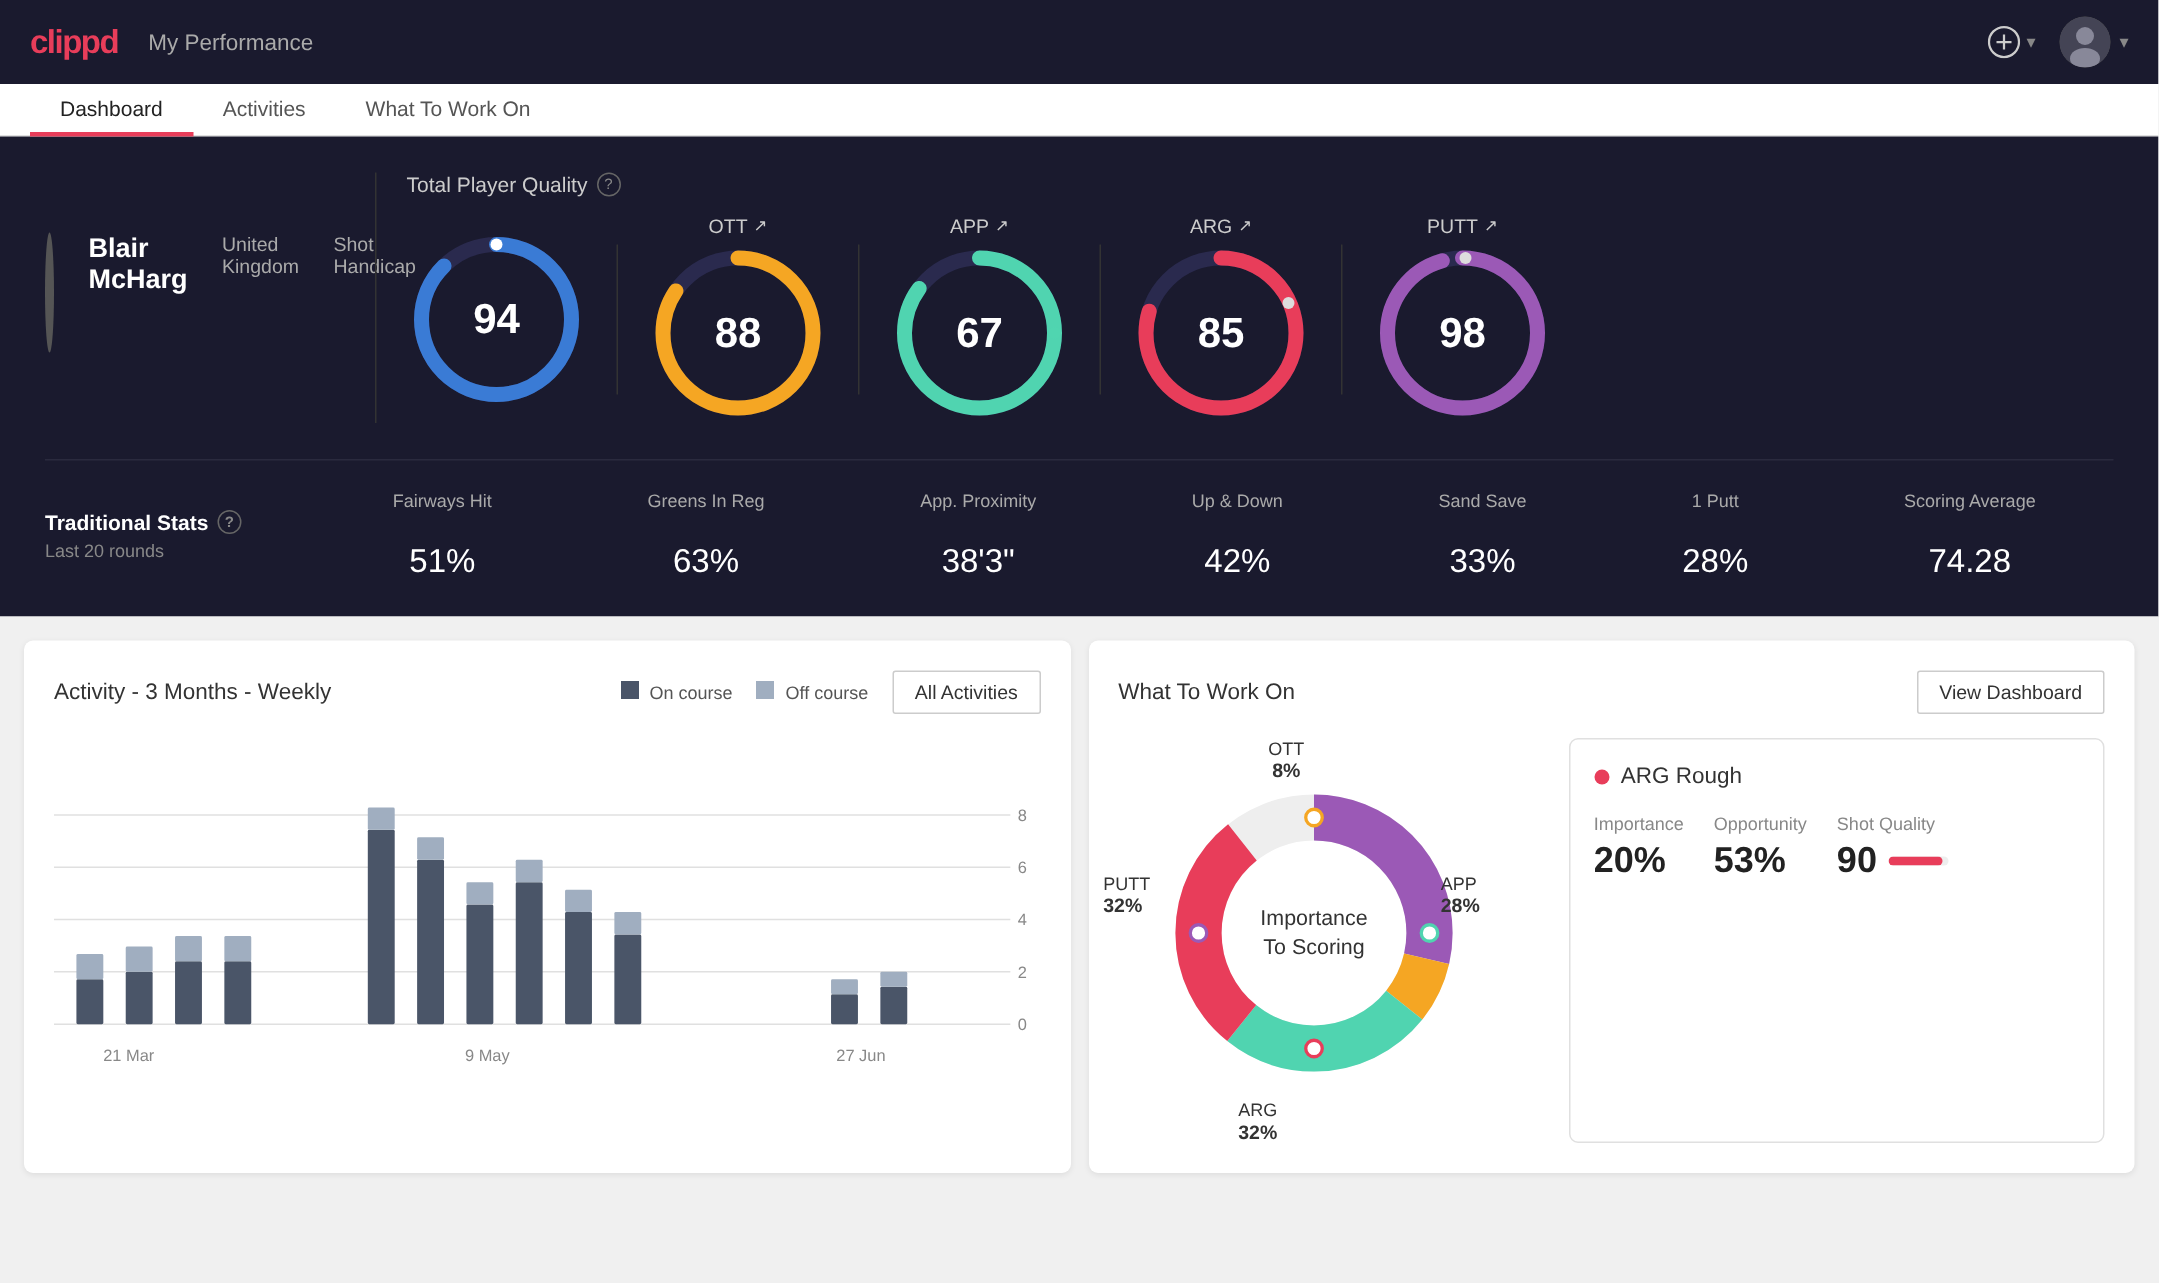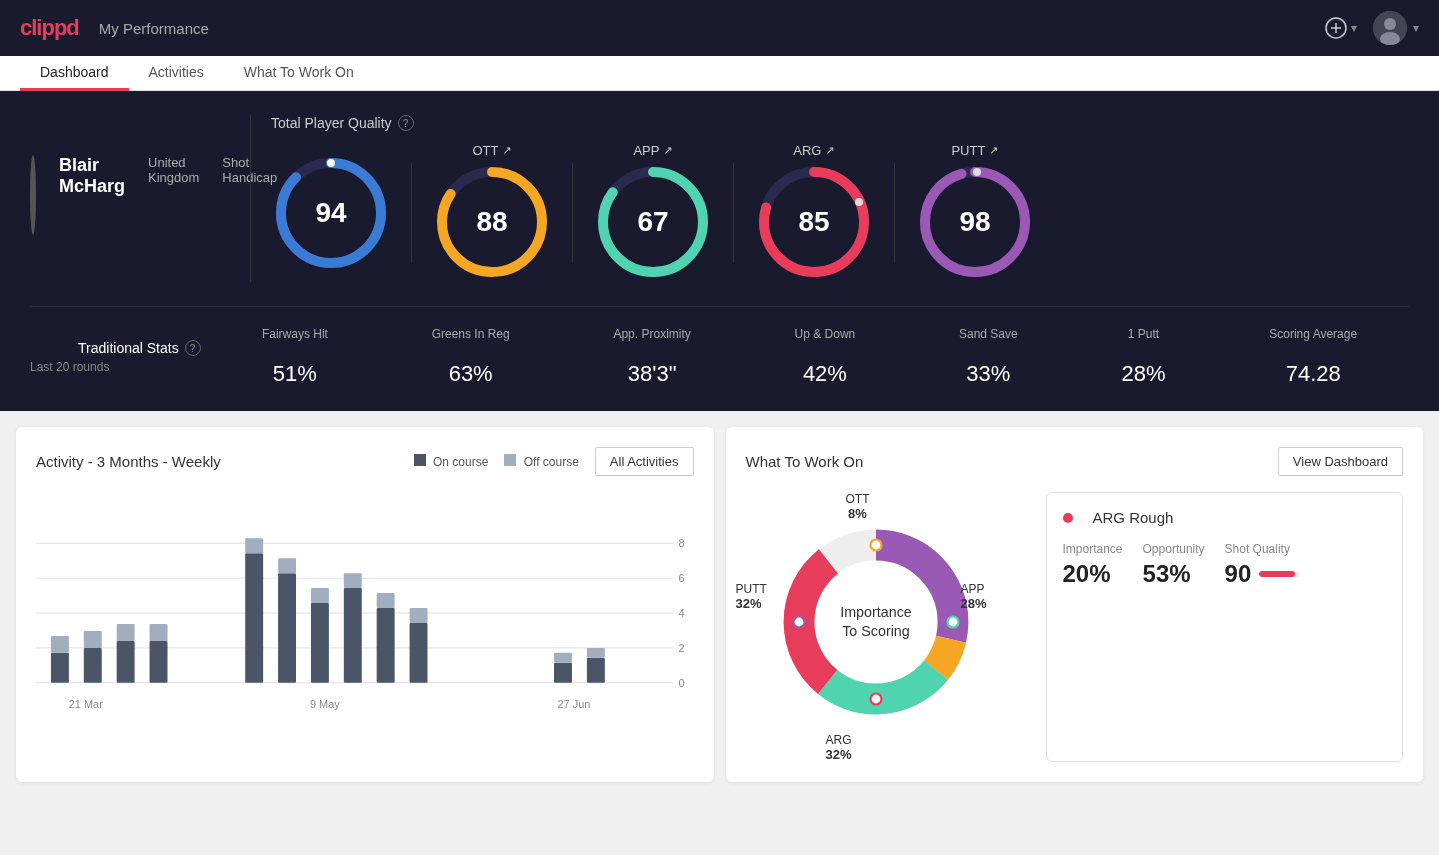--- a/index.html
+++ b/index.html
@@ -202,25 +202,24 @@
       padding-top: 20px;
       gap: 0;
     }
     .trad-stats-label {
       width: 180px;
       flex-shrink: 0;
     }
     .trad-stats-label-title {
       color: #fff;
       font-size: 14px;
-      font-weight: 400;
+      font-weight: 700;
       display: flex;
       align-items: center;
       gap: 6px;
-      margin-left: 48px;
     }
     .trad-stats-label-sub {
       color: #888;
       font-size: 12px;
       margin-top: 4px;
     }
     .trad-stats-items {
       flex: 1;
       display: flex;
       justify-content: space-around;
@@ -329,21 +328,21 @@
 
     .work-detail-card {
       border: 1px solid #e0e0e0;
       border-radius: 6px;
       padding: 16px;
       flex: 1;
     }
     .work-detail-title {
       display: flex;
       align-items: center;
-      gap: 20px;
+      gap: 8px;
       font-size: 15px;
       font-weight: 500;
       color: #333;
       margin-bottom: 16px;
     }
     .red-dot {
       width: 10px;
       height: 10px;
       background: #e83d5a;
       border-radius: 50%;

